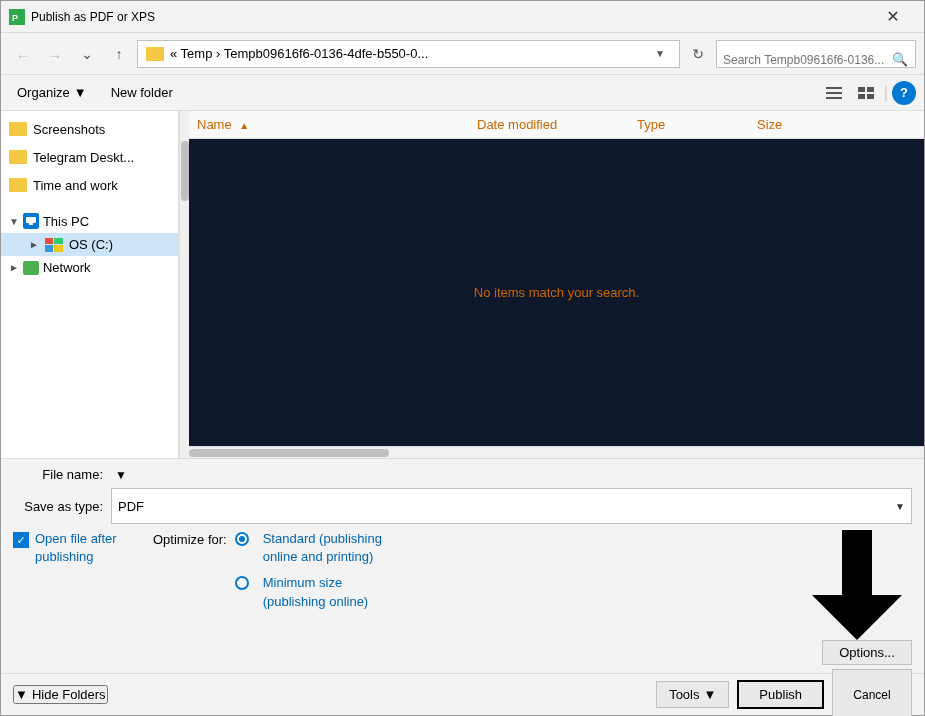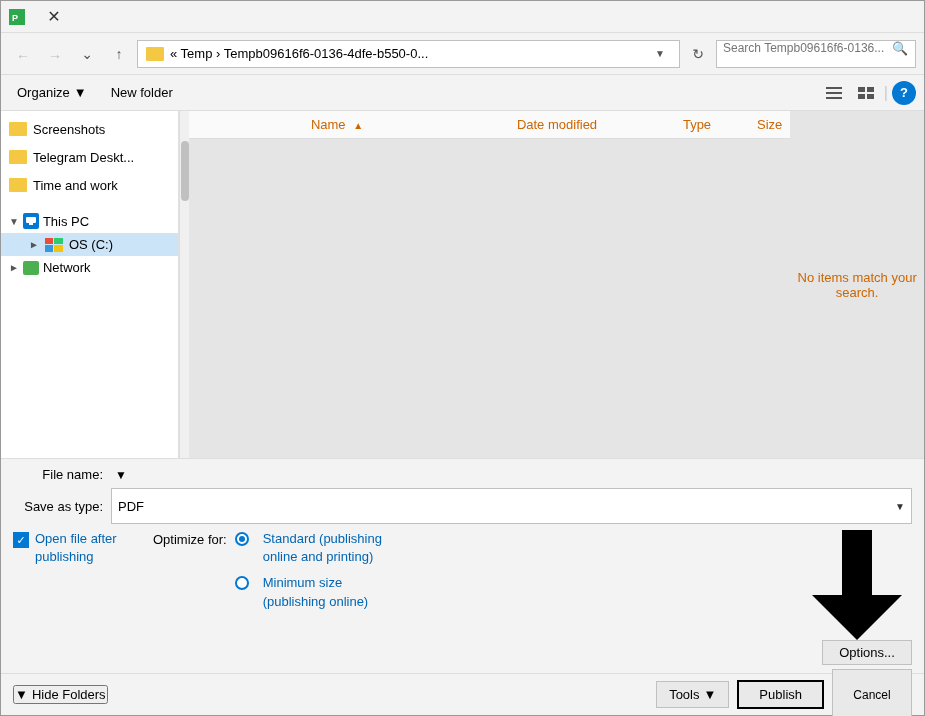--- a/index.html
+++ b/index.html
@@ -117,21 +117,21 @@
       cursor: pointer;
       color: #555;
       font-size: 14px;
     }
     .search-bar {
       width: 200px;
       height: 28px;
       border: 1px solid #c0c0c0;
       background: white;
       display: flex;
-      align-items: flex-start;
+      align-items: flex-end;
       padding: 0 6px;
     }
     .search-bar input {
       border: none;
       outline: none;
       font-size: 12px;
       flex: 1;
       color: #666;
       background: transparent;
     }
@@ -271,24 +271,23 @@
     .os-icon div { border-radius: 0; }
     .os-icon .r { background: #e74c3c; }
     .os-icon .g { background: #2ecc71; }
     .os-icon .b { background: #3498db; }
     .os-icon .y { background: #f1c40f; }
 
     
     .file-pane {
       flex: 1;
       display: flex;
-      flex-direction: row;
-      background: #e5e5e5;
+      flex-direction: column;
+      background: #0f172a;
       overflow: hidden;
-      text-align: center;
     }
     .column-headers {
       height: 28px;
       display: flex;
       align-items: center;
       border-bottom: 1px solid #ddd;
       padding: 0 8px;
       background: #fafafa;
     }
     .col-header {
@@ -560,20 +559,21 @@
 
 <div class="dialog">
 
   <div class="title-bar">
     <div class="title-bar-icon">
       <svg viewBox="0 0 14 14" fill="none">
         <rect width="14" height="14" fill="#2ea84c"></rect>
         <text x="2" y="11" font-size="9" fill="white" font-weight="bold">P</text>
       </svg>
     </div>
+    <span class="title-bar-title">Publish as PDF or XPS</span>
     <div class="title-bar-close">✕</div>
   </div>
 
   <div class="address-bar">
     <button class="nav-btn disabled">←</button>
     <button class="nav-btn disabled">→</button>
     <button class="nav-btn">⌄</button>
     <button class="nav-btn">↑</button>
     <div class="path-bar">
       <div class="path-icon"></div>

